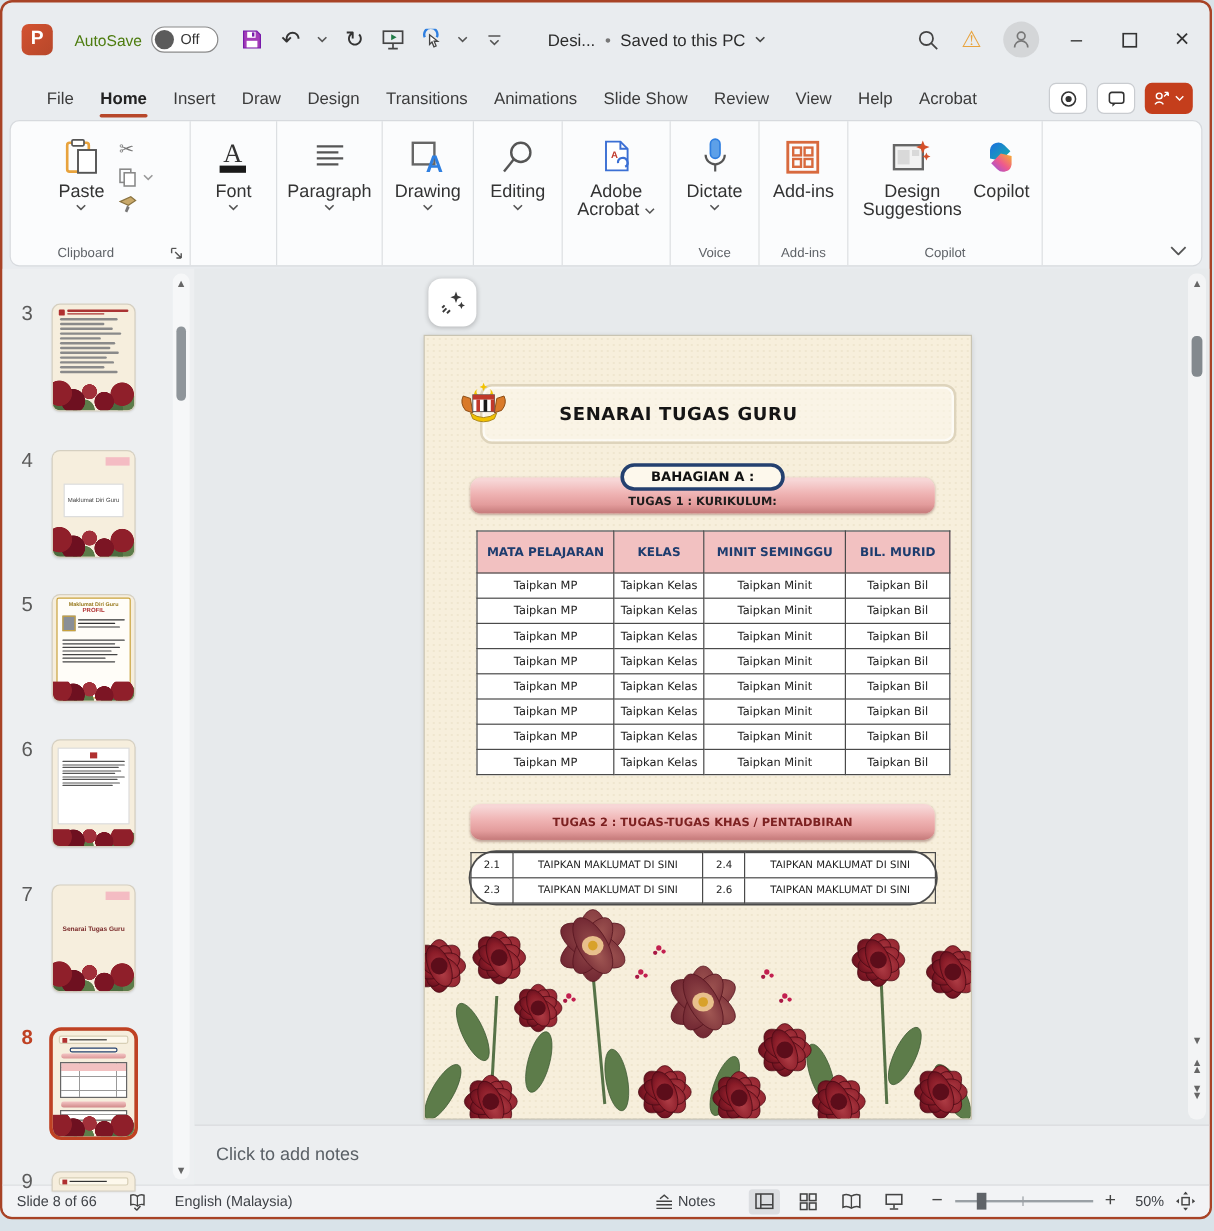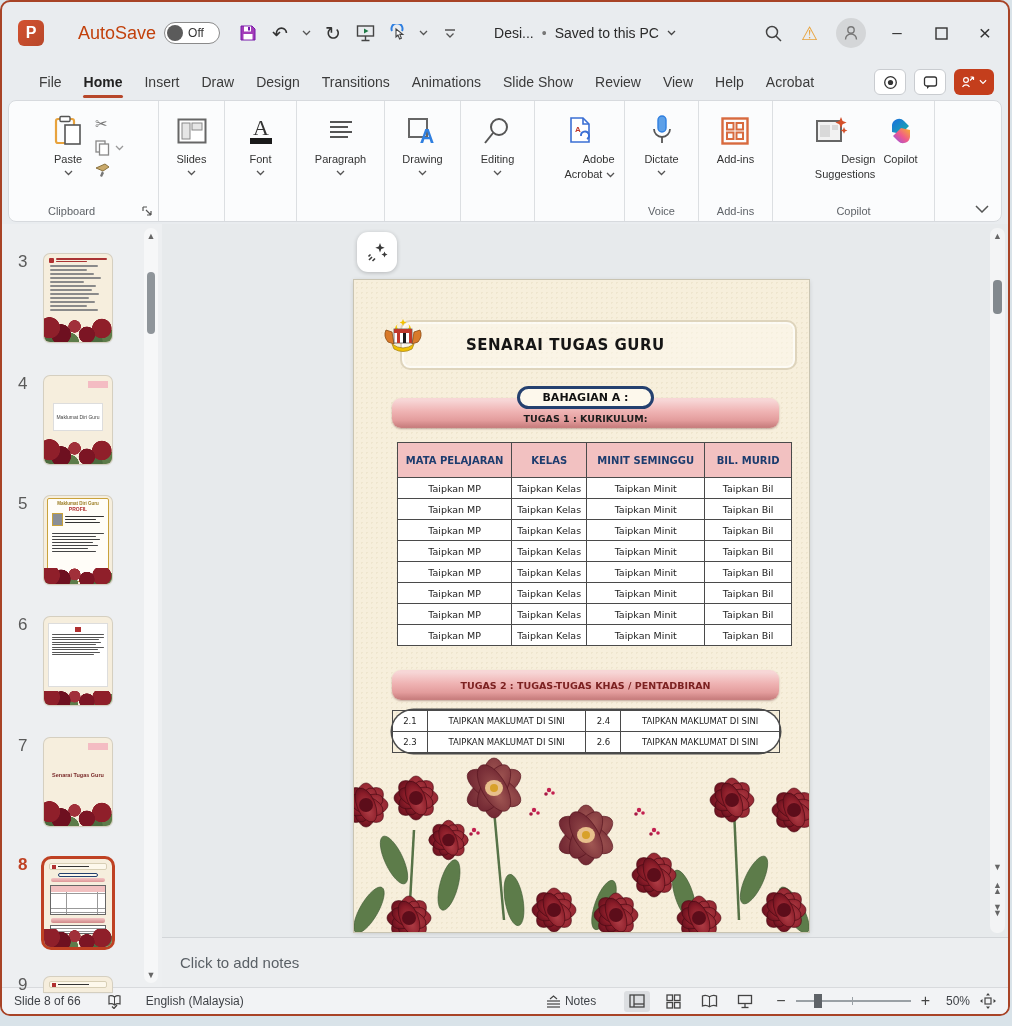--- a/index.html
+++ b/index.html
@@ -2,21 +2,21 @@
 <html><head>
 <meta charset="utf-8">
 <style>
   * { margin:0; padding:0; box-sizing:border-box; }
   body { width:1012px; height:1026px; font-family:"Liberation Sans",sans-serif; background:#d9e3e9; overflow:hidden; }
   .window{ position:absolute; left:0; top:0; width:1010px; height:1016px; border:2px solid #a84326; border-radius:10px; background:#e9ecef; overflow:hidden; display:flex; flex-direction:column; }
 
   
   .titlebar{ height:62px; display:flex; align-items:center; padding:0 10px; gap:8px; flex:0 0 auto; }
   .ppt-logo{ width:26px; height:26px; border-radius:6px; background:linear-gradient(135deg,#d35230,#b7472a); color:#fff; font-weight:bold; font-size:16px; display:flex; align-items:center; justify-content:center; margin-left:6px; }
-  .autosave-label{ font-size:18px; color:#c2410c; margin-left:26px; }
+  .autosave-label{ font-size:13px; color:#4d7c0f; margin-left:10px; }
   .toggle{ width:56px; height:22px; border:1px solid #8a8a8a; border-radius:12px; background:#fff; display:flex; align-items:center; padding:2px; gap:5px; cursor:pointer; }
   .knob{ width:16px; height:16px; border-radius:50%; background:#5b5b5b; }
   .toggle-text{ font-size:12px; color:#333; }
   .qat{ display:flex; align-items:center; gap:12px; margin-left:10px; }
   .qat .ic{ width:20px; height:20px; display:flex; align-items:center; justify-content:center; }
   .chev{ width:9px; height:6px; }
   .doc-title{ display:flex; align-items:center; gap:8px; margin-left:26px; font-size:14px; color:#2b2b2b; }
   .tb-right{ margin-left:auto; display:flex; align-items:center; gap:18px; }
   .avatar{ width:30px; height:30px; border-radius:50%; background:#d4d6d8; display:flex; align-items:center; justify-content:center; }
   .warn{ color:#e8a33d; font-size:19px; }
@@ -30,21 +30,21 @@
   .tabs-right{ margin-left:auto; display:flex; gap:8px; align-items:center; }
   .pillbtn{ width:32px; height:26px; border:1px solid #c9ccd0; border-radius:6px; background:#fff; display:flex; align-items:center; justify-content:center; }
   .sharebtn{ height:26px; border-radius:6px; background:#c43e1c; color:#fff; display:flex; align-items:center; padding:0 7px; gap:4px; }
 
   
   .ribbon{ flex:0 0 124px; padding:0 6px; }
   .ribbon-card{ position:relative; height:122px; background:#fbfcfd; border:1px solid #d7dade; border-radius:8px; display:flex; }
   .rgroup{ position:relative; border-right:1px solid #dcdfe2; display:flex; align-items:flex-start; justify-content:center; padding-top:10px; }
   .grouplabel{ position:absolute; bottom:4px; left:0; right:0; text-align:center; font-size:11px; color:#5f6368; }
   .bigbtn{ display:flex; flex-direction:column; align-items:center; gap:3px; padding:2px 10px; cursor:pointer; }
-  .bigbtn .lbl{ font-size:11px; color:#333; line-height:15px; text-align:right; }
+  .bigbtn .lbl{ font-size:15px; color:#333; line-height:15px; text-align:center; }
   .icbox{ height:36px; display:flex; align-items:center; justify-content:center; }
   .launcher{ position:absolute; right:5px; bottom:4px; }
   .smallcol{ display:flex; flex-direction:column; gap:7px; padding-top:4px; margin-left:2px; }
   .collapse-chev{ position:absolute; right:12px; bottom:8px; }
 
   
   .main{ flex:1; display:flex; min-height:0; }
   .thumbpanel{ width:160px; position:relative; background:#edeff1; flex:0 0 auto; }
   .thumb-num{ position:absolute; font-size:17px; color:#5a5a5a; left:16px; }
   .thumb{ position:absolute; left:42px; width:68px; height:88px; border-radius:6px; background:#f6eedd; box-shadow:0 0 0 1px #d5cfc0, 0 1px 2px rgba(0,0,0,.12); overflow:hidden; cursor:pointer; }
@@ -261,35 +261,20 @@
           </svg>
         <span class="grouplabel" style="padding-right:24px;">Clipboard</span>
         <span class="launcher">
           <svg width="11" height="11" viewBox="0 0 11 11">
               <path d="M1 1 h4 M1 1 v4 M1 1" stroke="#555" fill="none" stroke-width="1.2"></path>
               <path d="M4 4 l5 5 M9 9 h-4 M9 9 v-4" stroke="#555" fill="none" stroke-width="1.2"></path>
             </svg>
         </span>
       </div>
 
-      <div class="rgroup" style="width:66px;">
-        <div class="bigbtn">
-          <div class="icbox">
-              <svg width="30" height="26" viewBox="0 0 30 26">
-                <rect x="1.5" y="1.5" width="27" height="23" fill="#fff" stroke="#666" stroke-width="2"></rect>
-                <rect x="5" y="5" width="8" height="16" fill="#e6e6e6" stroke="#888" stroke-width="1"></rect>
-                <rect x="15" y="5" width="10" height="7" fill="#e6e6e6" stroke="#888" stroke-width="1"></rect>
-              </svg>
-            </div>
-          <span class="lbl">Slides</span>
-          <svg class="chev" viewBox="0 0 9 6">
-              <polyline points="1,1 4.5,4.5 8,1" fill="none" stroke="#555" stroke-width="1.3"></polyline>
-            </svg>
-        </div>
-      </div>
 
       <div class="rgroup" style="width:72px;">
         <div class="bigbtn">
           <div class="icbox">
               <svg width="30" height="30" viewBox="0 0 30 30">
                 <text x="15" y="19" font-size="22" text-anchor="middle" fill="#333" font-family="Liberation Serif,serif">A</text>
                 <rect x="4" y="22" width="22" height="6" fill="#1a1a1a"></rect>
               </svg>
             </div>
           <span class="lbl">Font</span>

